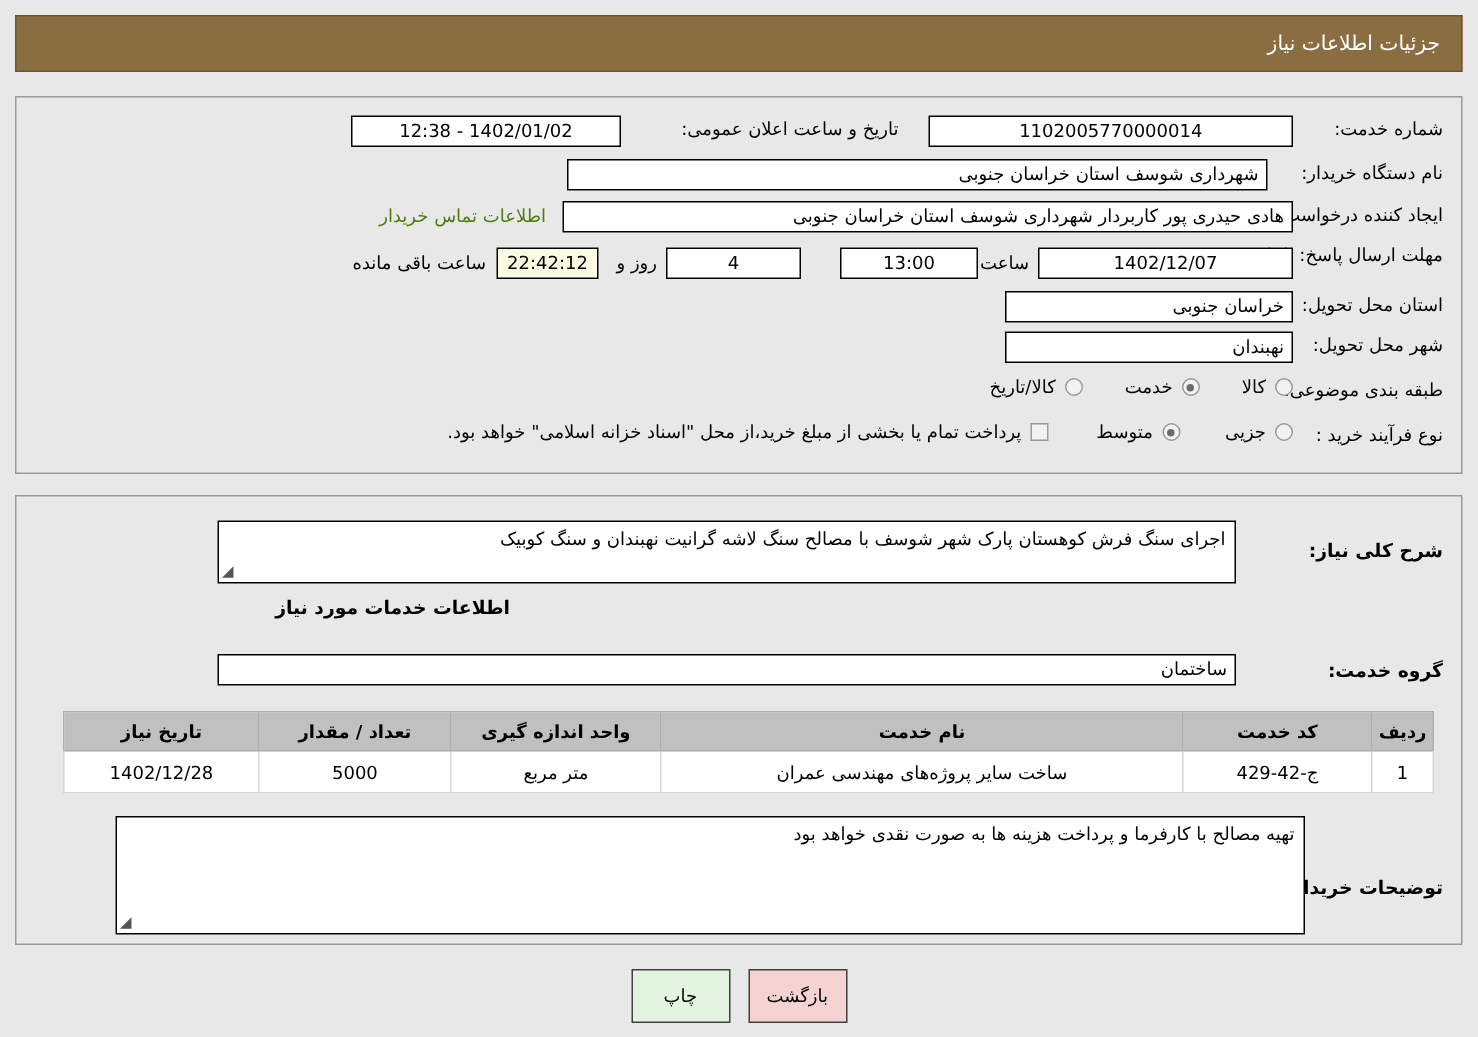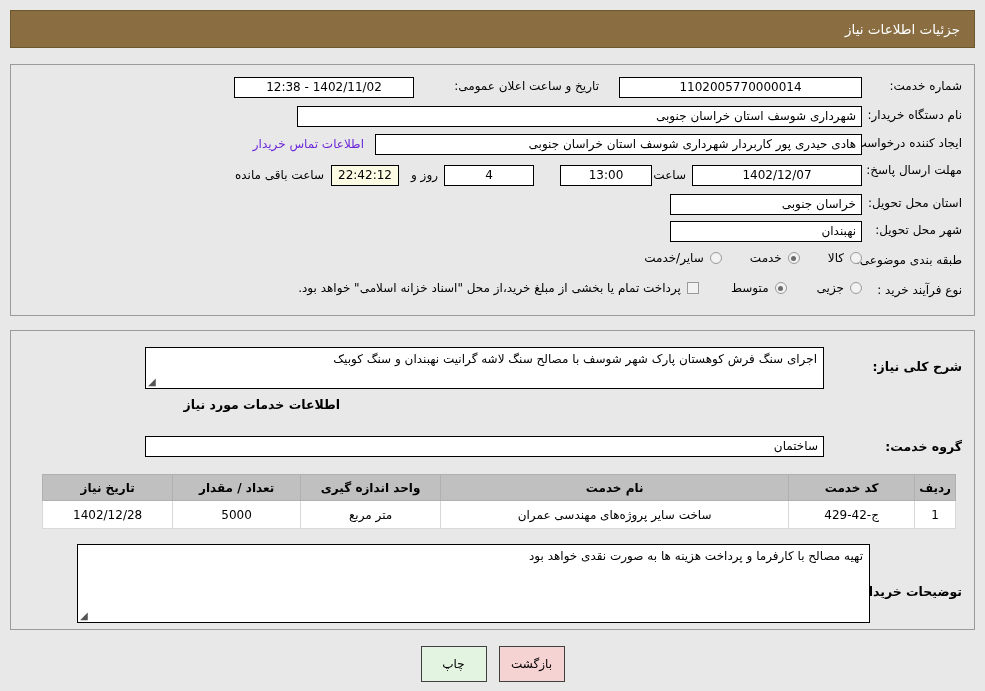--- a/index.html
+++ b/index.html
@@ -96,21 +96,21 @@
     line-height: 19px;
     padding: 0 5px;
     font-size: 12px;
     text-align: center;
     white-space: nowrap;
     overflow: hidden;
   }
   .fld.right { text-align: right; }
   .fld.cream { background: #fbfbe4; }
 
-  .link { color: #6d28d9; font-size: 12px; cursor: pointer; white-space: nowrap; }
+  .link { color: #4d7c0f; font-size: 12px; cursor: pointer; white-space: nowrap; }
 
   
   .radio {
     width: 12px; height: 12px;
     border-radius: 50%;
     border: 1px solid #9a9a9a;
     background: #f2f2f2;
     display: inline-block;
     position: relative;
     vertical-align: middle;
@@ -217,26 +217,26 @@
 
   <div class="panel panel-top">
 
     <div class="row" style="top:14px; right:12px;">
       <span class="lbl">شماره خدمت:</span>
     </div>
     <div class="fld" style="position:absolute; top:12px; right:112px; width:243px;">1102005770000014</div>
     <div class="row" style="top:14px; right:375px;">
       <span class="lbl">تاریخ و ساعت اعلان عمومی:</span>
     </div>
-    <div class="fld" style="position:absolute; top:12px; right:560px; width:180px;">1402/11/02 - 12:38</div>
+    <div class="fld" style="position:absolute; top:12px; right:560px; width:180px;">1402/01/02 - 12:38</div>
 
     <div class="row" style="top:43px; right:12px;">
       <span class="lbl">نام دستگاه خریدار:</span>
     </div>
-    <div class="fld right" style="position:absolute; top:41px; right:112px; width:565px;">شهرداری شوسف استان خراسان جنوبی</div>
+    <div class="fld right" style="position:absolute; top:41px; right:129px; width:467px;">شهرداری شوسف استان خراسان جنوبی</div>
 
     <div class="row" style="top:71px; right:12px;">
       <span class="lbl">ایجاد کننده درخواست:</span>
     </div>
     <div class="fld right" style="position:absolute; top:69px; right:112px; width:487px;">هادی حیدری پور کاربردار شهرداری شوسف استان خراسان جنوبی</div>
     <a class="link" style="position:absolute; top:72px; right:610px;">اطلاعات تماس خریدار</a>
 
     <div class="row" style="top:98px; right:12px; width:96px; display:block; line-height:15px;">
       <span class="lbl">مهلت ارسال پاسخ: تا تاریخ:</span>
     </div>
@@ -262,21 +262,21 @@
       <span class="lbl">طبقه بندی موضوعی:</span>
     </div>
     <div class="row" style="top:186px; right:112px; gap:6px;">
       <span class="radio"></span>
       <span class="lbl">کالا</span>
       <span style="width:16px"></span>
       <span class="radio on"></span>
       <span class="lbl">خدمت</span>
       <span style="width:16px"></span>
       <span class="radio"></span>
-      <span class="lbl">سایر/خدمت</span>
+      <span class="lbl">کالا/تاریخ</span>
     </div>
 
     <div class="row" style="top:218px; right:12px;">
       <span class="lbl">نوع فرآیند خرید :</span>
     </div>
     <div class="row" style="top:216px; right:112px; gap:6px;">
       <span class="radio"></span>
       <span class="lbl">جزیی</span>
       <span style="width:18px"></span>
       <span class="radio on"></span>

